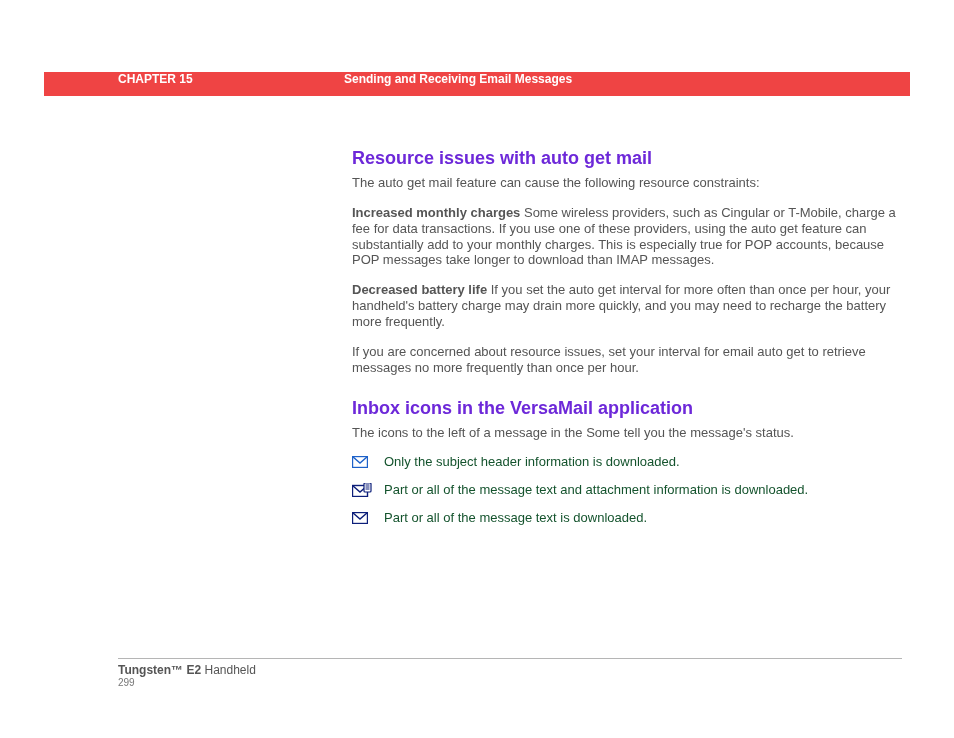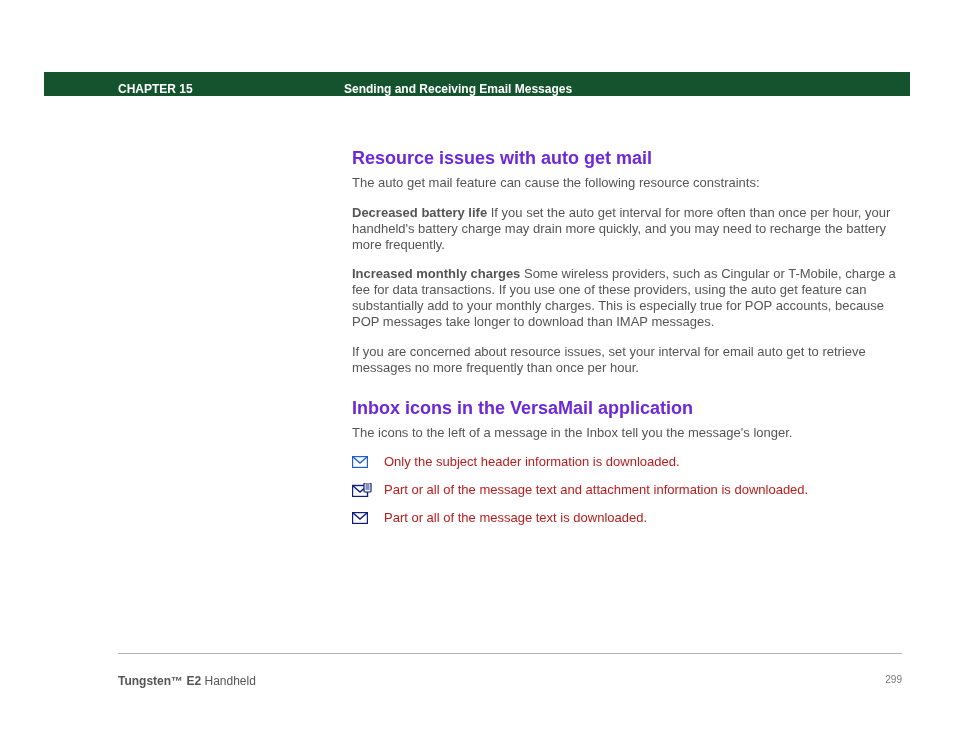--- a/index.html
+++ b/index.html
@@ -16,26 +16,26 @@
     height: 738px;
     position: relative;
     background: #fff;
   }
   .header-bar {
     position: absolute;
     top: 72px;
     left: 44px;
     right: 44px;
     height: 24px;
-    background: #14532d;
+    background: #ef4444;
     color: #fff;
     font-size: 12px;
     font-weight: 700;
     display: flex;
-    align-items: flex-end;
+    align-items: flex-start;
   }
   .header-chapter {
     margin-left: 74px;
     width: 196px;
   }
   .header-title {
     margin-left: 30px;
     font-weight: 700;
   }
   .content {
@@ -77,69 +77,70 @@
   }
   .icon-cell {
     width: 32px;
     display: flex;
     align-items: center;
     justify-content: flex-start;
   }
   .icon-label {
     flex: 1;
     font-size: 13px;
-    color: #b91c1c;
+    color: #14532d;
   }
   svg.mail {
     display: block;
   }
   .footer {
     position: absolute;
     left: 118px;
     right: 52px;
     bottom: 50px;
     border-top: 1px solid #b5b5b5;
-    padding-top: 20px;
+    padding-top: 4px;
     display: flex;
     justify-content: space-between;
     align-items: flex-start;
     font-size: 12px;
     color: #555;
+    flex-direction: column;
   }
   .footer-left .strong { font-weight: 700; color: #555; }
   .footer-right { font-size: 10px; color: #777; }
 </style>
 </head>
 <body>
 
 <div class="page">
 
   <div class="header-bar">
     <div class="header-chapter">CHAPTER 15</div>
     <div class="header-title">Sending and Receiving Email Messages</div>
   </div>
 
   <div class="content">
 
     <div class="section-heading">Resource issues with auto get mail</div>
     <div class="para intro">The auto get mail feature can cause the following resource constraints:</div>
 
     <div class="para">
-      <span class="lead-bold">Decreased battery life</span><span>   If you set the auto get interval for more often than once per hour, your handheld's battery charge may drain more quickly, and you may need to recharge the battery more frequently.</span>
+      <span class="lead-bold">Increased monthly charges</span><span>   Some wireless providers, such as Cingular or T-Mobile, charge a fee for data transactions. If you use one of these providers, using the auto get feature can substantially add to your monthly charges. This is especially true for POP accounts, because POP messages take longer to download than IMAP messages.</span>
     </div>
 
     <div class="para">
-      <span class="lead-bold">Increased monthly charges</span><span>   Some wireless providers, such as Cingular or T-Mobile, charge a fee for data transactions. If you use one of these providers, using the auto get feature can substantially add to your monthly charges. This is especially true for POP accounts, because POP messages take longer to download than IMAP messages.</span>
+      <span class="lead-bold">Decreased battery life</span><span>   If you set the auto get interval for more often than once per hour, your handheld's battery charge may drain more quickly, and you may need to recharge the battery more frequently.</span>
     </div>
 
     <div class="para">If you are concerned about resource issues, set your interval for email auto get to retrieve messages no more frequently than once per hour.</div>
 
     <div class="second-section">
       <div class="section-heading">Inbox icons in the VersaMail application</div>
-      <div class="para second-intro">The icons to the left of a message in the Inbox tell you the message's longer.</div>
+      <div class="para second-intro">The icons to the left of a message in the Some tell you the message's status.</div>
 
       <div class="icon-row">
         <div class="icon-cell">
           <svg class="mail" width="16" height="12" viewBox="0 0 16 12">
             <rect x="0.5" y="0.5" width="15" height="11" fill="#fff" stroke="#1e62c9" stroke-width="1.4"></rect>
             <polyline points="0.5,0.5 8,7 15.5,0.5" fill="none" stroke="#1e62c9" stroke-width="1.4"></polyline>
           </svg>
         </div>
         <div class="icon-label">Only the subject header information is downloaded.</div>
       </div>

